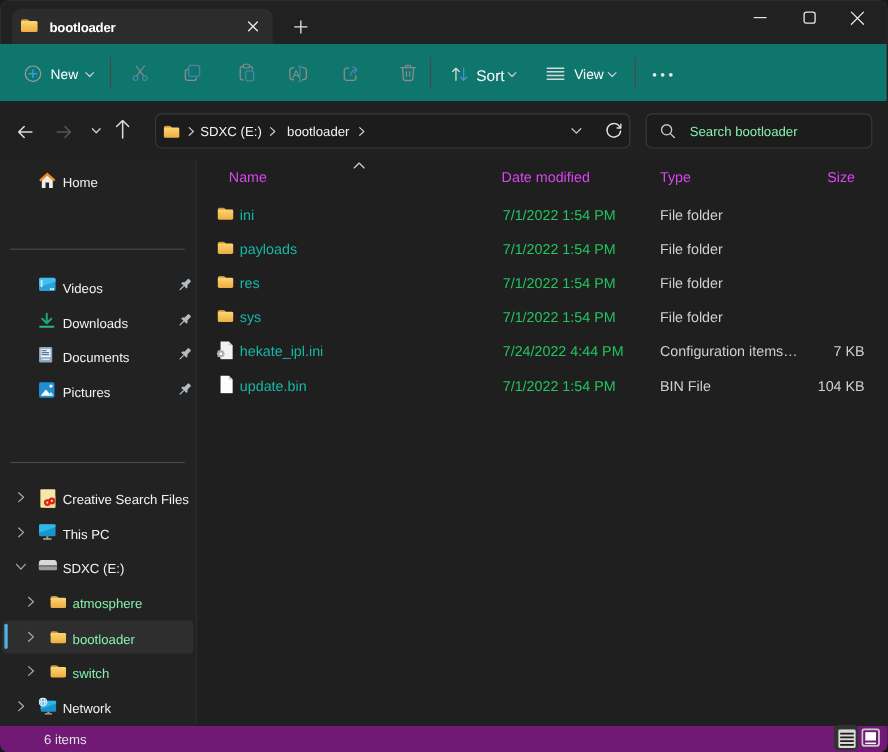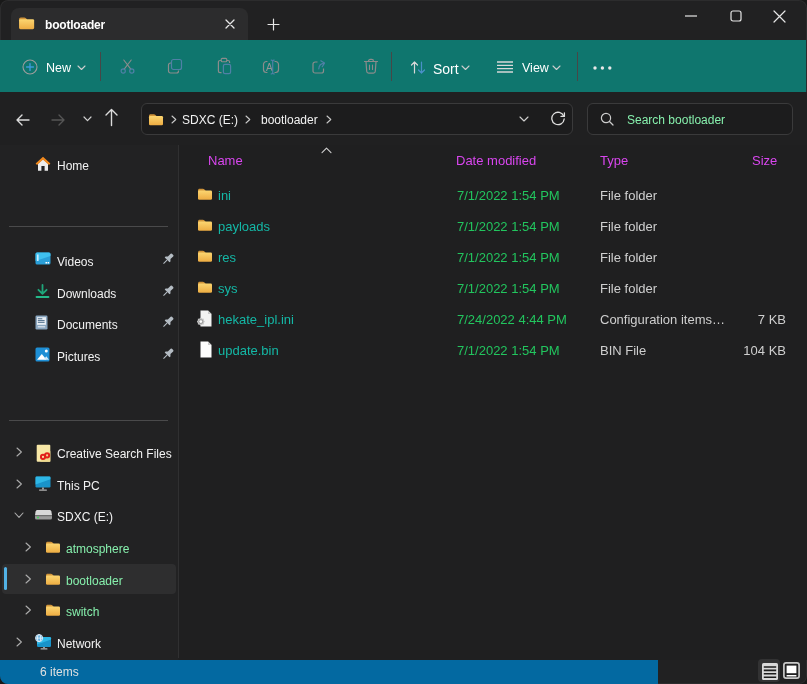--- a/index.html
+++ b/index.html
@@ -12,21 +12,21 @@
 .tsep{position:absolute;top:12px;width:1px;height:29px;background:#474747}
 
 .addr{position:absolute;left:0;top:92px;width:807px;height:53px;background:#202021}
 .pill{position:absolute;left:141px;top:11px;width:432px;height:32px;background:#1c1c1d;border:1px solid #3a3a3b;border-radius:6px}
 .search{position:absolute;left:587px;top:11px;width:206px;height:32px;background:#1c1c1d;border:1px solid #3a3a3b;border-radius:6px}
 .bc{font-size:12px;color:#f2f2f2}
 
 .side{position:absolute;left:0;top:145px;width:178px;height:515px;background:#222223}
 .vdiv{position:absolute;left:178px;top:145px;width:1px;height:513px;background:#303031}
 .main{position:absolute;left:179px;top:145px;width:628px;height:515px;background:#1f1f20}
-.status{position:absolute;left:0;top:660px;width:658px;height:24px;background:#0369a1}
+.status{position:absolute;left:0;top:660px;width:807px;height:24px;background:#701a75}
 
 .srow{position:absolute;left:4px;width:170px;height:30px}
 .srow .lbl{position:absolute;left:53px;top:10px;font-size:12px;color:#f2f2f2;white-space:nowrap}
 .srow .lbl2{position:absolute;left:62px;top:10px;font-size:12px;color:#86efac;white-space:nowrap}
 .srow .ic{position:absolute;left:31px;top:7px}
 .srow .ic2{position:absolute;left:41px;top:8px}
 .srow .chev{position:absolute;left:11px;top:9px;color:#d0d0d0}
 .srow .chev2{position:absolute;left:20px;top:9px;color:#d0d0d0}
 .srow .pin{position:absolute;left:156px;top:7px}
 .sel{background:#2e2e2f;border-radius:4px;left:2px!important;width:174px!important}.sel .chev2{left:22px}.sel .ic2{left:43px}.sel .lbl2{left:64px}

